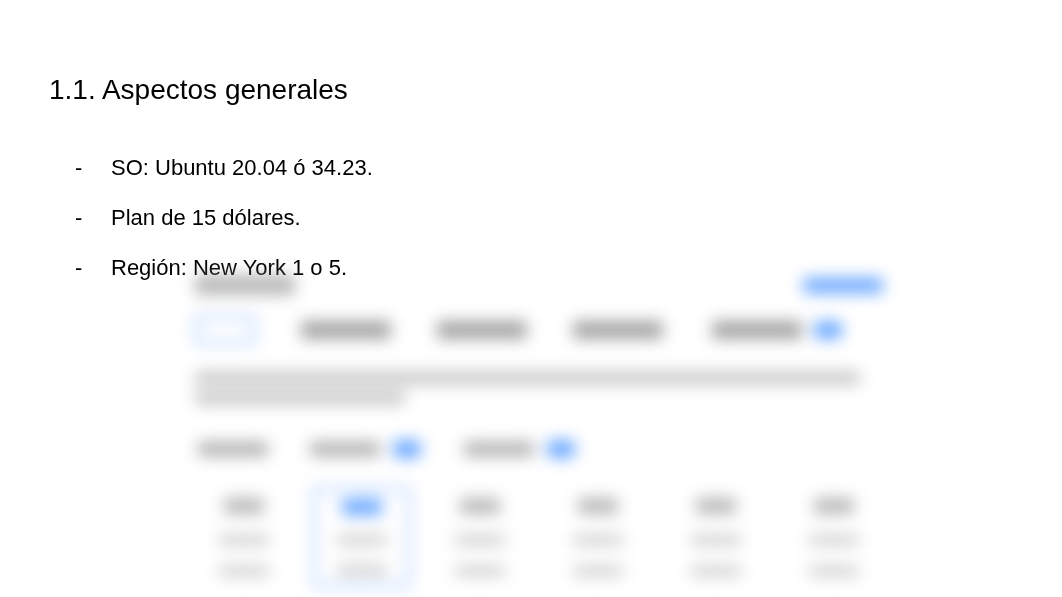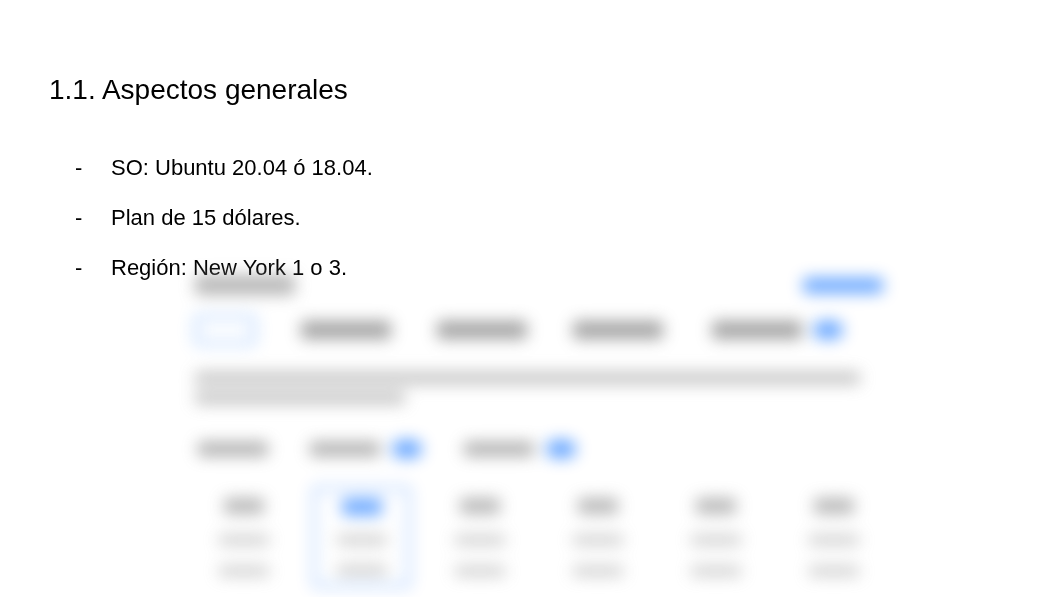--- a/index.html
+++ b/index.html
@@ -167,29 +167,29 @@
     }
   </style>
 </head>
 <body>
 
 <h1 class="heading">1.1. Aspectos generales</h1>
 
 <div class="bullet-list">
   <div class="bullet-item">
     <span class="bullet-dash">-</span>
-    <span class="bullet-text">SO: Ubuntu 20.04 ó 18.04.</span>
+    <span class="bullet-text">SO: Ubuntu 20.04 ó 34.23.</span>
   </div>
   <div class="bullet-item">
     <span class="bullet-dash">-</span>
     <span class="bullet-text">Plan de 15 dólares.</span>
   </div>
   <div class="bullet-item">
     <span class="bullet-dash">-</span>
-    <span class="bullet-text">Región: New York 1 o 3.</span>
+    <span class="bullet-text">Región: New York 1 o 5.</span>
   </div>
 </div>
 
 <div class="blurred-image">
   <div class="blur-header">
     <div class="blur-title-block"></div>
     <div class="blur-link"></div>
   </div>
   <div class="blur-tabs">
     <div class="blur-tab active"></div>

